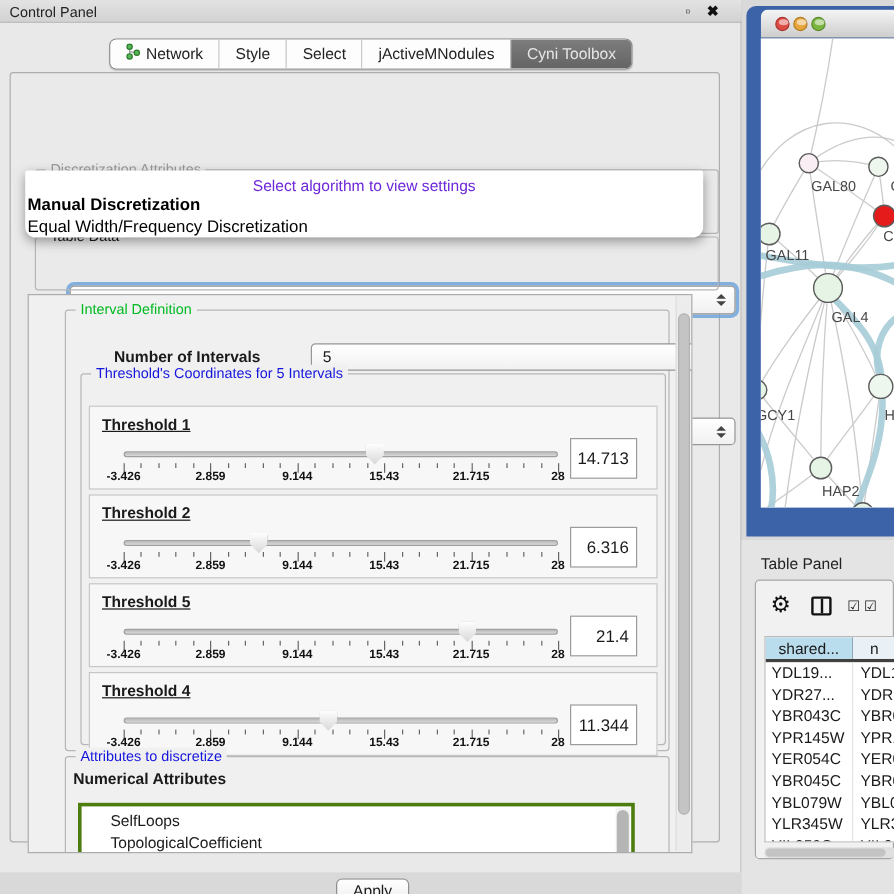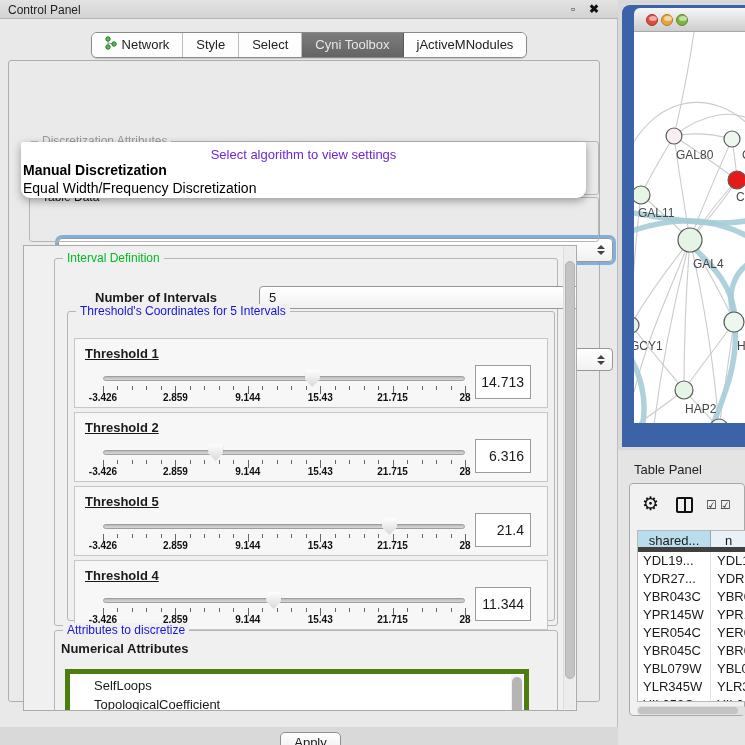--- a/index.html
+++ b/index.html
@@ -98,21 +98,21 @@
   .th-scale span { position:absolute; transform:translateX(-50%); font-size:10px;
                    font-weight:bold; color:#111; white-space:nowrap; }
   .th-value { position:absolute; left:400px; top:26px; width:56px; height:34px;
               background:#ffffff; border:1px solid #9b9b9b; font-size:14px;
               text-align:right; line-height:32px; padding-right:6px; }
 
   #attr-group { left:30px; top:384px; width:504px; height:90px; }
   #attr-group > .grouptitle { background:#f0f0f0; }
   #attr-heading { position:absolute; left:6px; top:10px; font-size:13px; font-weight:bold; }
   #attr-list { position:absolute; left:10px; top:38px; width:464px; height:52px;
-               background:#ffffff; border:5px solid #4d7c0f; overflow:hidden; }
+               background:#ffffff; border:3px solid #4d7c0f; overflow:hidden; }
   #attr-list .item { font-size:13px; line-height:19px; padding-left:24px;
                      white-space:nowrap; }
   #attr-scroll { position:absolute; right:1px; top:1px; width:12px; height:50px;
                  background:#f2f2f2; }
   #attr-thumb { position:absolute; left:1px; top:2px; width:10px; height:42px;
                 background:#b5b5b5; border-radius:5px; }
 
   #apply-btn { left:271px; top:671px; width:61px; height:22px;
                background:linear-gradient(#ffffff,#ededed); border:1px solid #8f8f8f;
                border-radius:5px; font-size:13px; text-align:center; line-height:20px;
@@ -141,21 +141,21 @@
   #tp-toolbar { position:absolute; left:0; top:6px; width:100%; height:34px; }
   #gear-ico { position:absolute; left:12px; top:2px; font-size:19px; color:#111; }
   #split-ico { position:absolute; left:46px; top:7px; width:17px; height:16px;
                border:2px solid #111; border-radius:2px; }
   #split-ico::after { content:""; position:absolute; left:50%; top:0; width:2px;
                       height:100%; background:#111; transform:translateX(-50%); }
   .chk-ico { position:absolute; top:8px; font-size:12px; color:#222; }
   #chk1 { left:76px; } #chk2 { left:90px; }
   #tp-table { position:absolute; left:7px; top:46px; width:109px; height:172px;
               overflow:hidden; border:1px solid #b9b9b9; background:#ffffff; }
-  #tbl-head { display:flex; height:21px; border-bottom:5px solid #404040; }
+  #tbl-head { display:flex; height:21px; border-bottom:3px solid #404040; }
   #tbl-head .hc { font-size:13px; text-align:center; line-height:20px;
                   overflow:hidden; white-space:nowrap; }
   #tbl-head .hc:first-child { width:73px; background:#b9dded; border-right:1px solid #8fa8b5; }
   #tbl-head .hc:last-child { flex:1; background:#e9f1f6; padding-left:14px; text-align:left; }
   .trow { display:flex; height:18px; font-size:13px; line-height:18px; background:#fff; }
   .trow .c1 { width:73px; padding-left:5px; border-right:1px solid #e3e3e3;
               overflow:hidden; white-space:nowrap; }
   .trow .c2 { flex:1; padding-left:6px; overflow:hidden; white-space:nowrap; }
   #tp-hscroll { position:absolute; left:7px; top:222px; width:109px; height:9px;
                 background:#e0e0e0; border-radius:4px; }
@@ -184,25 +184,25 @@
               <circle cx="9" cy="8" r="2.2" fill="#57b657" stroke="#2d7a2d"></circle>
             </svg></span>
           <span>Network</span>
         </div>
         <div class="seg">
           <span>Style</span>
         </div>
         <div class="seg">
           <span>Select</span>
         </div>
+        <div class="seg">
+          <span>jActiveMNodules</span>
+        </div>
         <div class="seg active">
           <span>Cyni Toolbox</span>
-        </div>
-        <div class="seg">
-          <span>jActiveMNodules</span>
         </div>
       </div>
   </div>
 
   <div id="cp-content" class="abs">
 
     <div id="algo-group" class="groupbox">
       <span class="grouptitle">Discretization Attributes</span>
       <div id="algo-combo" class="combo abs">
         <span class="stepper">

